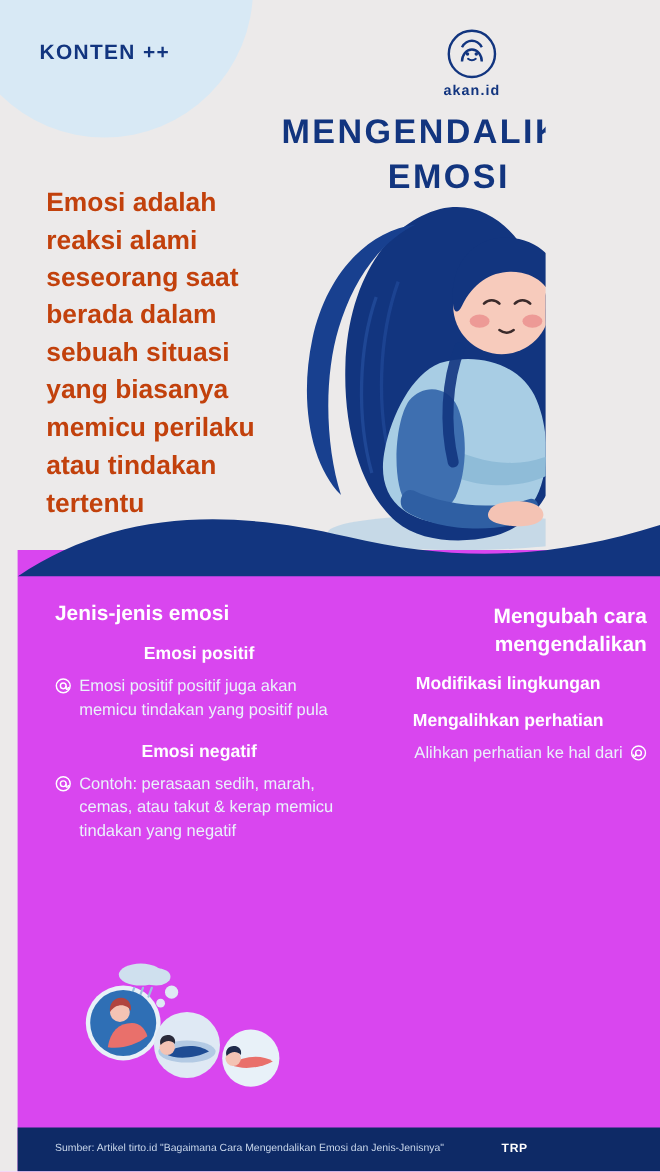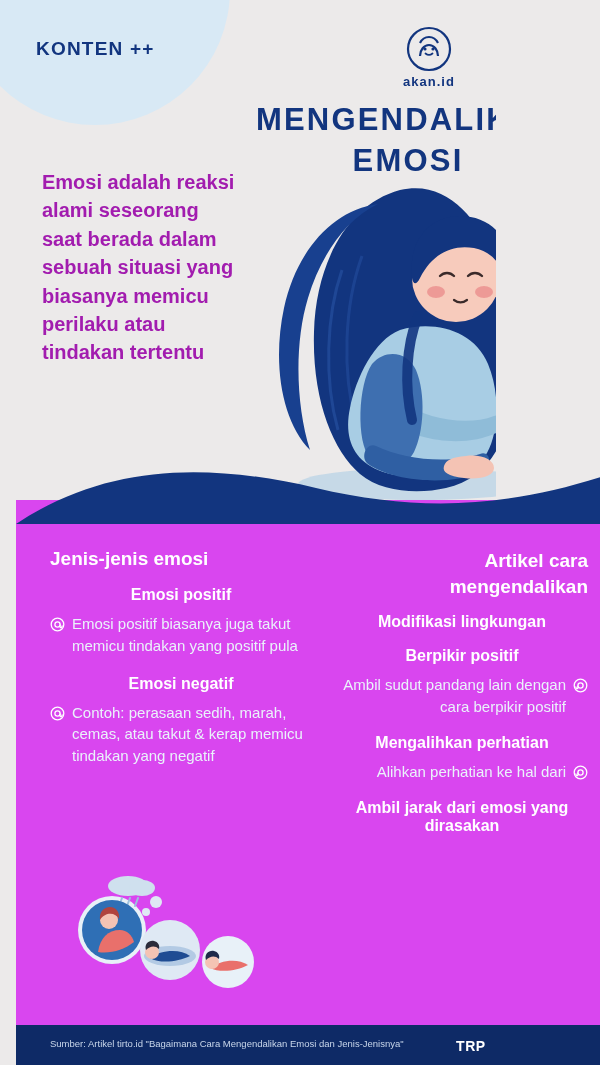--- a/index.html
+++ b/index.html
@@ -71,23 +71,23 @@
     line-height: 1.32;
     letter-spacing: 2.2px;
     text-align: center;
   }
   .title .line2 { display: block; }
   .lead {
     position: absolute;
     top: 168px;
     left: 42px;
     width: 200px;
-    color: #a21caf;
-    font-weight: bold;
-    font-size: 20px;
+    color: #c2410c;
+    font-weight: bold;
+    font-size: 24px;
     line-height: 1.42;
   }
 
   
   .illus {
     position: absolute;
     top: 150px;
     left: 250px;
     width: 330px;
     height: 366px;
@@ -178,21 +178,21 @@
     position: absolute;
     left: 34px;
     top: 13px;
     font-size: 9.5px;
     color: #c8d6ea;
   }
   .credit {
     position: absolute;
     left: 440px;
     top: 13px;
-    font-size: 14px;
+    font-size: 11px;
     font-weight: bold;
     color: #ffffff;
     letter-spacing: 0.6px;
   }
 </style>
 </head>
 <body>
 
 <div class="poster">
 
@@ -270,78 +270,64 @@
       <div>
         <div class="sub">Emosi positif</div>
         <div class="bullet">
           <span class="at">
             <svg viewBox="0 0 15 15" width="15" height="15">
               <circle cx="7.5" cy="7.5" r="6.3" fill="none" stroke="#ffffff" stroke-width="1.3"></circle>
               <circle cx="7.5" cy="7.5" r="2.6" fill="none" stroke="#ffffff" stroke-width="1.3"></circle>
               <path d="M10.1 7.5v2.2c0 1.5 2.1 1.2 2.1-1.1" fill="none" stroke="#ffffff" stroke-width="1.3"></path>
             </svg>
           </span>
-          <span class="txt">Emosi positif biasanya juga takut memicu tindakan yang positif pula</span>
+          <span class="txt">Emosi positif positif juga akan memicu tindakan yang positif pula</span>
         </div>
       </div>
 
       <div>
         <div class="sub spaced">Emosi negatif</div>
         <div class="bullet">
           <span class="at">
             <svg viewBox="0 0 15 15" width="15" height="15">
               <circle cx="7.5" cy="7.5" r="6.3" fill="none" stroke="#ffffff" stroke-width="1.3"></circle>
               <circle cx="7.5" cy="7.5" r="2.6" fill="none" stroke="#ffffff" stroke-width="1.3"></circle>
               <path d="M10.1 7.5v2.2c0 1.5 2.1 1.2 2.1-1.1" fill="none" stroke="#ffffff" stroke-width="1.3"></path>
             </svg>
           </span>
           <span class="txt">Contoh: perasaan sedih, marah, cemas, atau takut &amp; kerap memicu tindakan yang negatif</span>
         </div>
       </div>
     </div>
 
     <div class="col-right">
       <div class="h-right">
-        <span>Artikel cara</span><br>
+        <span>Mengubah cara</span><br>
         <span>mengendalikan</span>
       </div>
 
       <div class="block-r">
         <div class="sub">Modifikasi lingkungan</div>
       </div>
 
-      <div class="block-r">
-        <div class="sub">Berpikir positif</div>
-        <div class="bullet rtl">
-          <span class="at">
-            <svg viewBox="0 0 15 15" width="15" height="15">
-              <circle cx="7.5" cy="7.5" r="6.3" fill="none" stroke="#ffffff" stroke-width="1.3"></circle>
-              <circle cx="7.5" cy="7.5" r="2.6" fill="none" stroke="#ffffff" stroke-width="1.3"></circle>
-              <path d="M4.9 7.5v2.2c0 1.5-2.1 1.2-2.1-1.1" fill="none" stroke="#ffffff" stroke-width="1.3"></path>
-            </svg>
-          </span>
-          <span class="txt">Ambil sudut pandang lain dengan cara berpikir positif</span>
-        </div>
-      </div>
 
       <div class="block-r">
         <div class="sub">Mengalihkan perhatian</div>
         <div class="bullet rtl">
           <span class="at">
             <svg viewBox="0 0 15 15" width="15" height="15">
               <circle cx="7.5" cy="7.5" r="6.3" fill="none" stroke="#ffffff" stroke-width="1.3"></circle>
               <circle cx="7.5" cy="7.5" r="2.6" fill="none" stroke="#ffffff" stroke-width="1.3"></circle>
               <path d="M4.9 7.5v2.2c0 1.5-2.1 1.2-2.1-1.1" fill="none" stroke="#ffffff" stroke-width="1.3"></path>
             </svg>
           </span>
           <span class="txt">Alihkan perhatian ke hal dari</span>
         </div>
       </div>
 
-      <div class="sub">Ambil jarak dari emosi yang dirasakan</div>
     </div>
 
     <div class="illus2">
       <svg viewBox="0 0 230 120" width="230" height="120">
         <circle cx="60" cy="58" r="34" fill="#e8f1f8"></circle>
         <circle cx="118" cy="78" r="30" fill="#dfe9f4"></circle>
         <circle cx="176" cy="90" r="26" fill="#e8f1f8"></circle>
 
         <ellipse cx="76" cy="14" rx="20" ry="10" fill="#cfe0ee"></ellipse>
         <ellipse cx="90" cy="16" rx="13" ry="8" fill="#cfe0ee"></ellipse>

